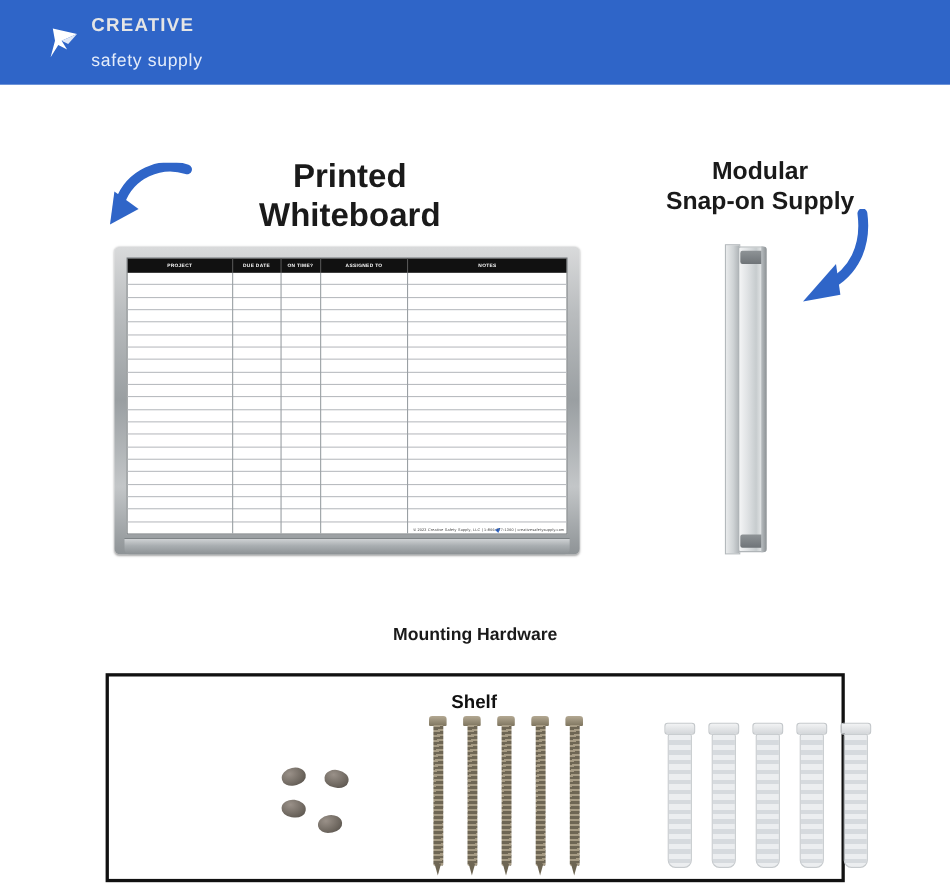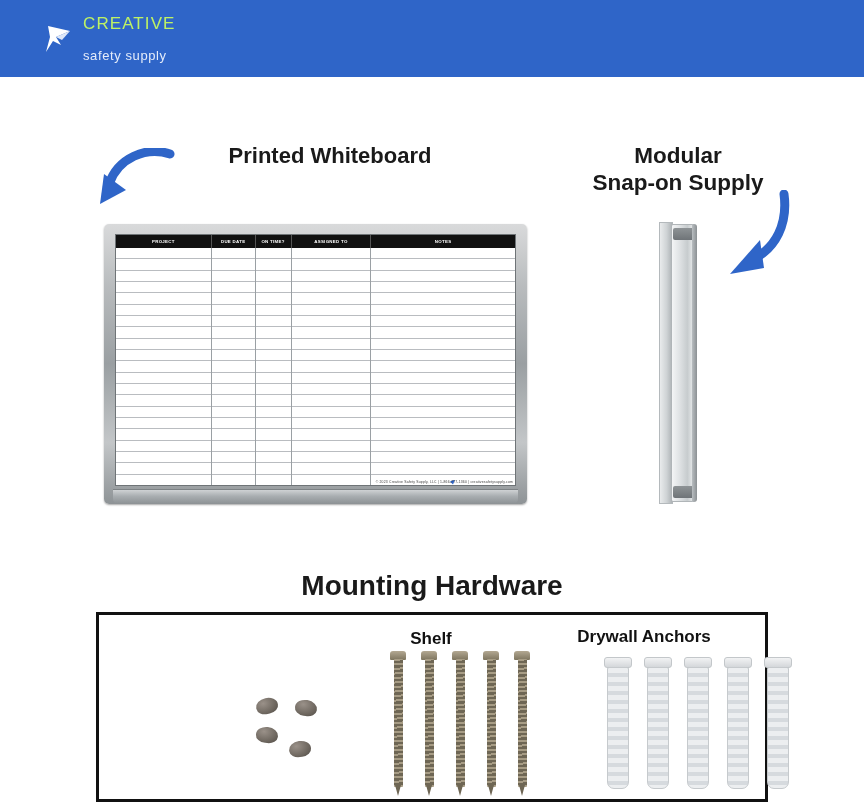--- a/index.html
+++ b/index.html
@@ -33,43 +33,43 @@
     letter-spacing: 0.2px;
   }
   .brand {
     display: flex;
     align-items: center;
     gap: 9px;
   }
   .brand-mark { width: 30px; height: 32px; display:block; }
   .brand-text { display: flex; flex-direction: column; line-height: 1; }
   .brand-name {
-    color: #bef264;
+    color: #e5e5e5;
     font-size: 17px;
-    font-weight: normal;
+    font-weight: bold;
     letter-spacing: 1.1px;
   }
   .brand-tag {
     color: #e4ecfa;
-    font-size: 13px;
+    font-size: 16px;
     letter-spacing: 0.6px;
     margin-top: 17px;
   }
 
   
   .label {
     position: absolute;
     font-weight: bold;
     text-align: center;
     color: #1a1a1a;
     line-height: 1.18;
   }
-  #whiteboard-label { left: 192px; top: 143px; width: 276px; font-size: 22px; }
-  #shelf-label { left: 562px; top: 143px; width: 232px; font-size: 22.5px; }
-  #hardware-label { left: 232px; top: 569px; width: 400px; font-size: 28px; }
+  #whiteboard-label { left: 180px; top: 143px; width: 276px; font-size: 30px; }
+  #shelf-label { left: 575px; top: 143px; width: 232px; font-size: 22.5px; }
+  #hardware-label { left: 232px; top: 569px; width: 400px; font-size: 16px; }
 
   
   .arrow { position: absolute; }
   #arrow-whiteboard { left: 98px; top: 148px; }
   #arrow-shelf { left: 718px; top: 190px; }
 
   
   .whiteboard {
     position: absolute;
     left: 104px; top: 224px;
@@ -344,21 +344,20 @@
   <div class="shelf-back"></div>
   <div class="shelf-front"></div>
   <div class="shelf-cap top"></div>
   <div class="shelf-cap bottom"></div>
   <div class="shelf-edge"></div>
 </div>
 
 <div class="hardware-box">
 
   <div class="hw-label" id="screws-label">Shelf</div>
-  <div class="hw-label" id="anchors-label">Drywall Anchors</div>
 
   <div class="plug p1"></div>
   <div class="plug p2"></div>
   <div class="plug p3"></div>
   <div class="plug p4"></div>
 
   <div class="screw s1">
       <span class="head"></span>
       <span class="shaft"></span>
       <span class="tip"></span>

